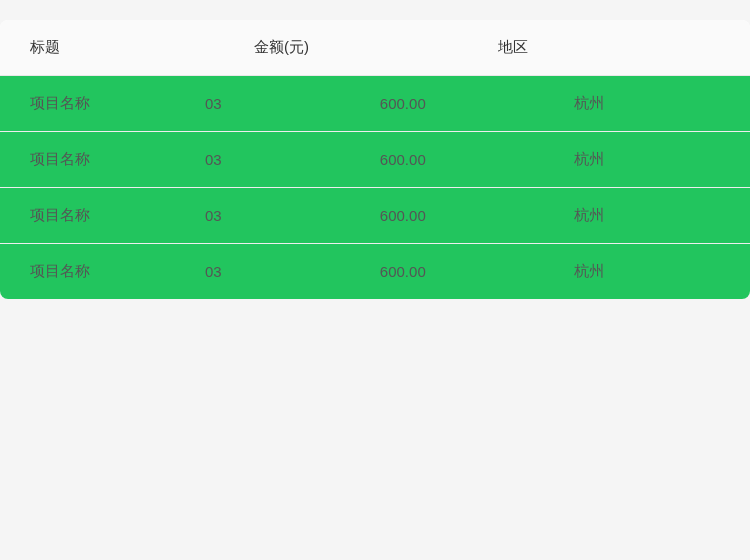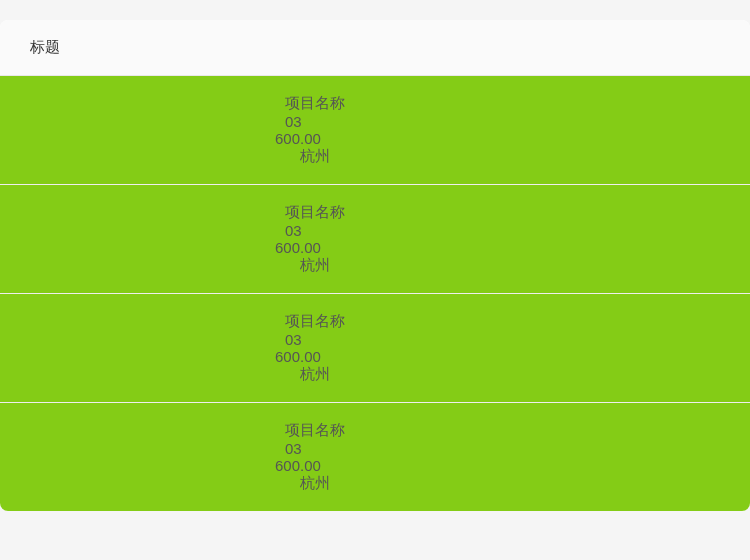--- a/index.html
+++ b/index.html
@@ -39,22 +39,21 @@
       color: #333333;
       font-size: 15px;
       font-weight: 500;
     }
 
     .table-row {
       display: flex;
       align-items: center;
       padding: 18px 30px;
       border-bottom: 1px solid #eeeeee;
-      background-color: #84cc16;
-      flex-direction: column;
+      background-color: #22c55e;
     }
 
     .table-row:last-child {
       border-bottom: none;
     }
 
     .table-row .col {
       color: #555555;
       font-size: 15px;
     }
@@ -74,20 +73,22 @@
     .col-region {
       width: 150px;
     }
   </style>
 </head>
 <body>
 
 <div class="table-container">
   <div class="table-header">
     <div class="col col-title">标题</div>
+    <div class="col col-amount">金额(元)</div>
+    <div class="col col-region">地区</div>
   </div>
 
   <div id="table-body">
   <div class="table-row">
       <div class="col col-title">项目名称</div>
       <div class="col col-number">03</div>
       <div class="col col-amount">600.00</div>
       <div class="col col-region">杭州</div>
     </div>
       <div class="table-row">

